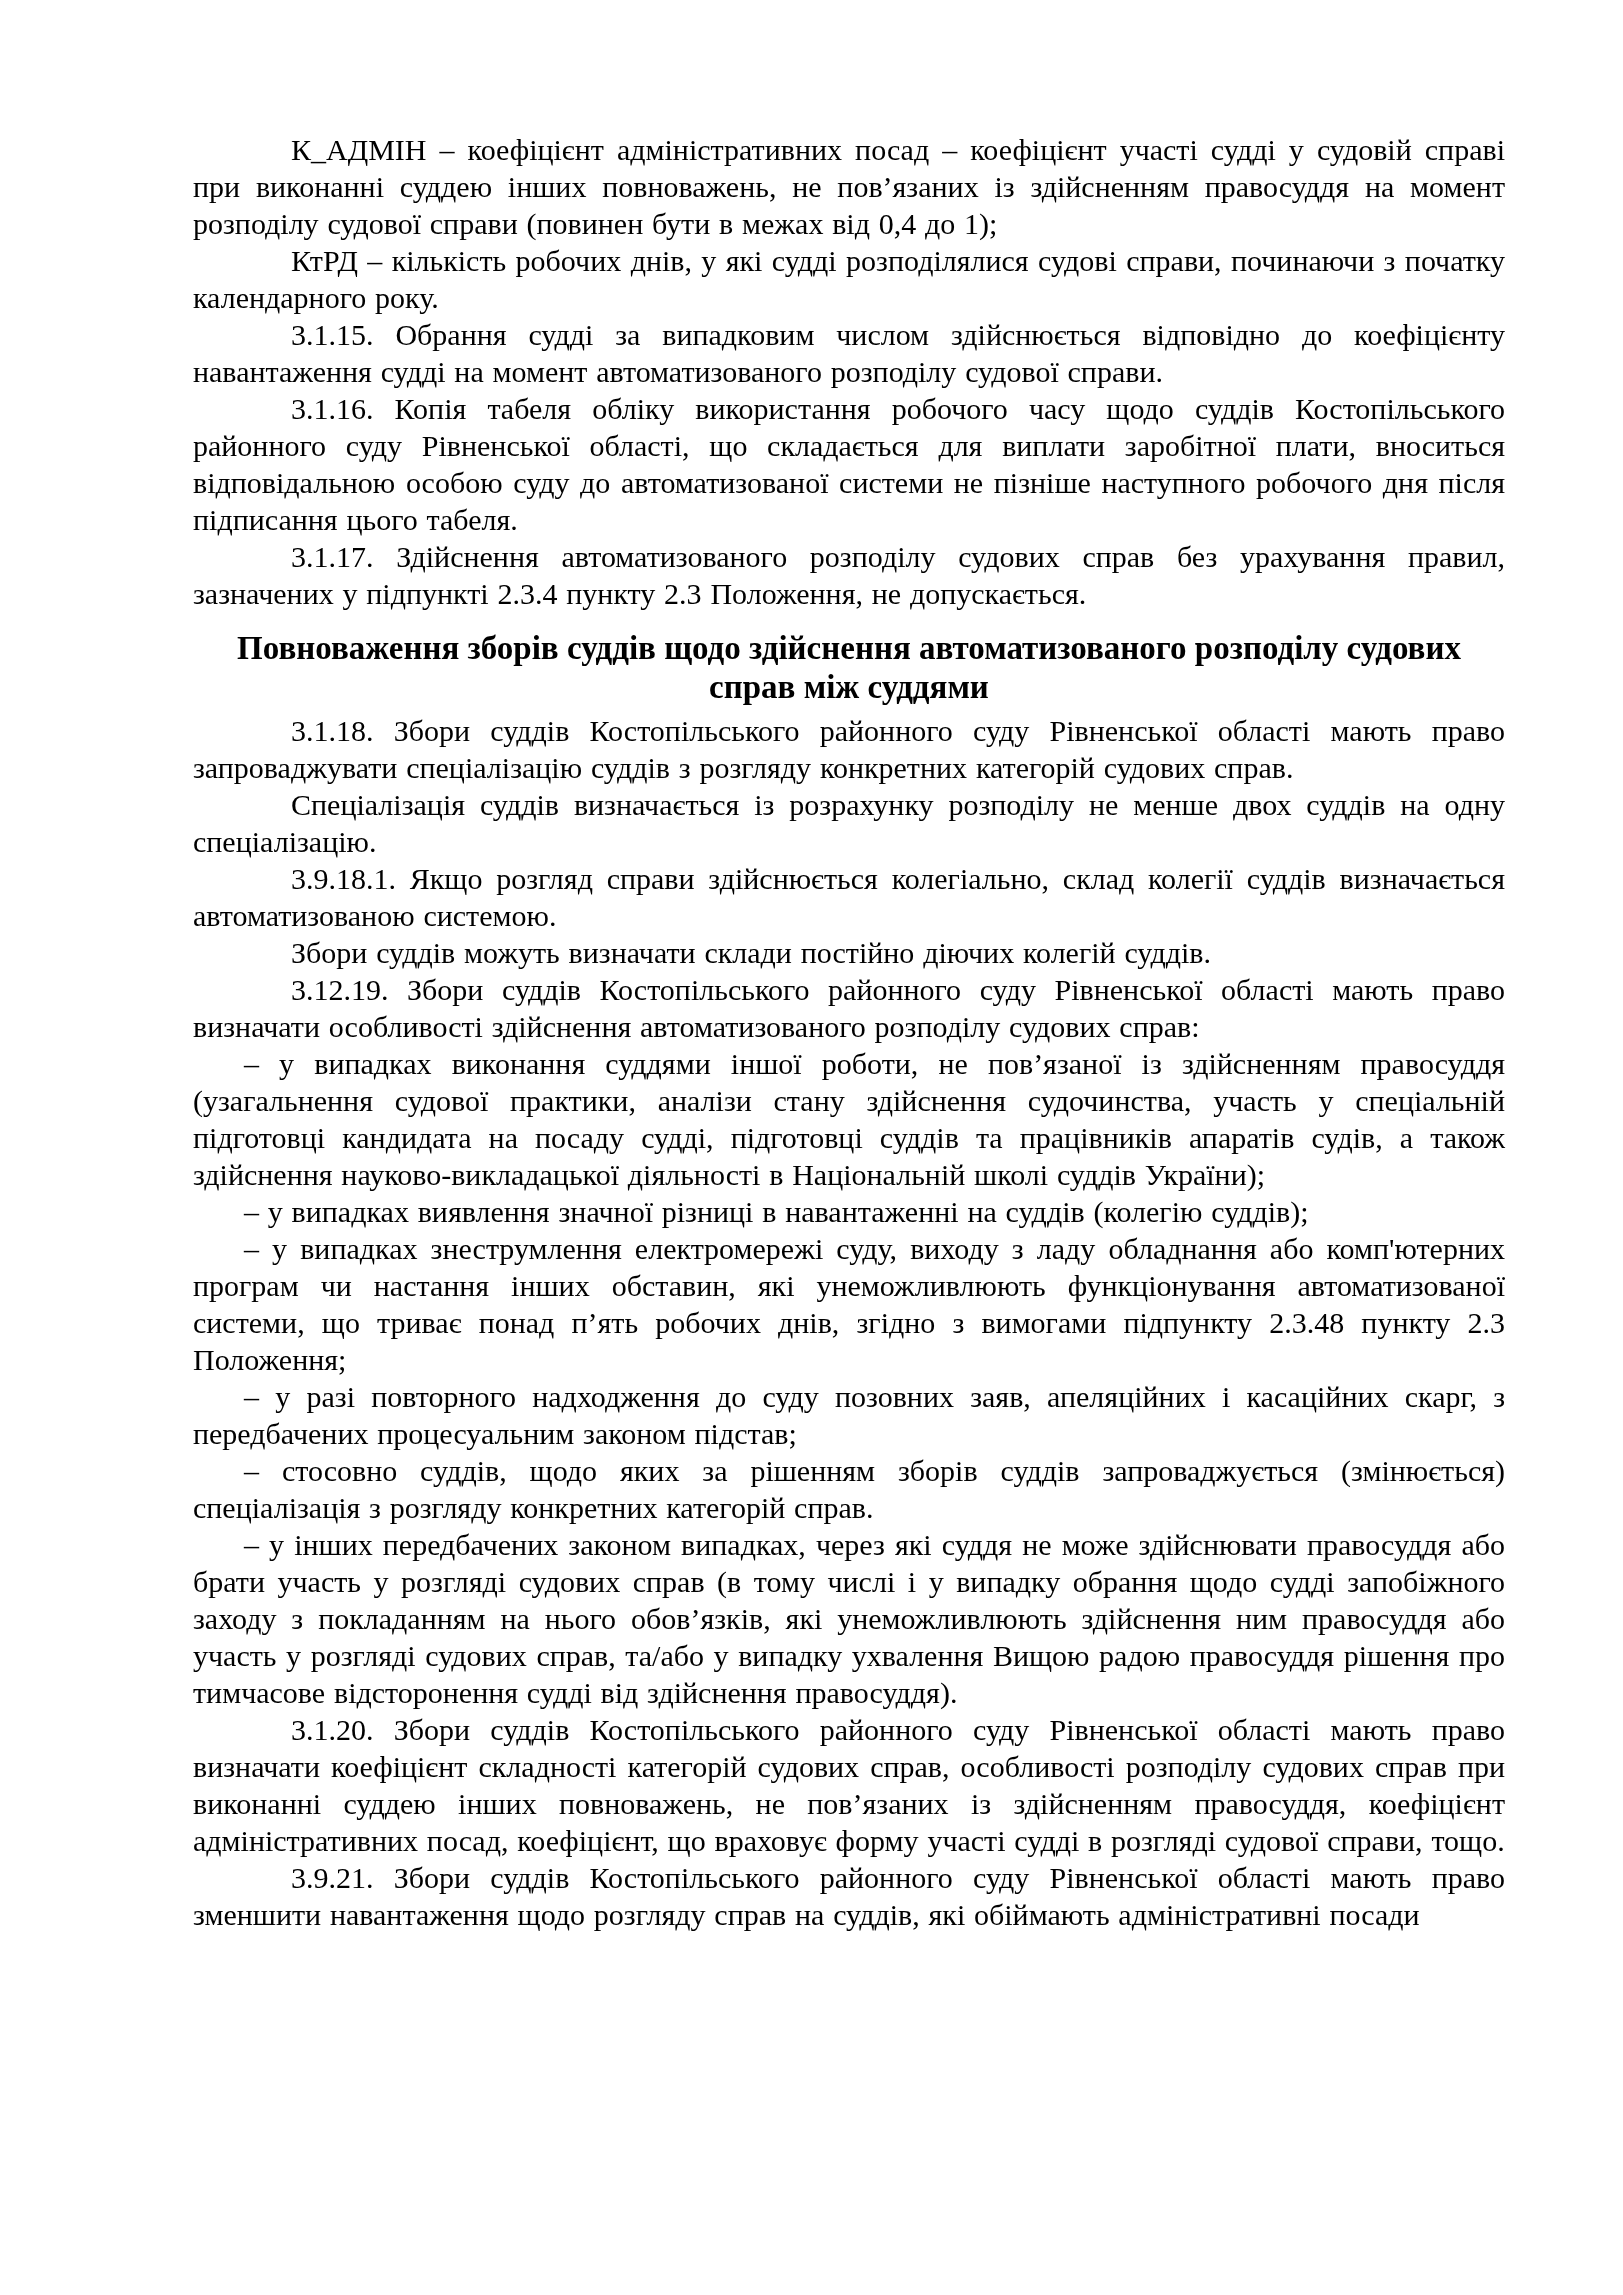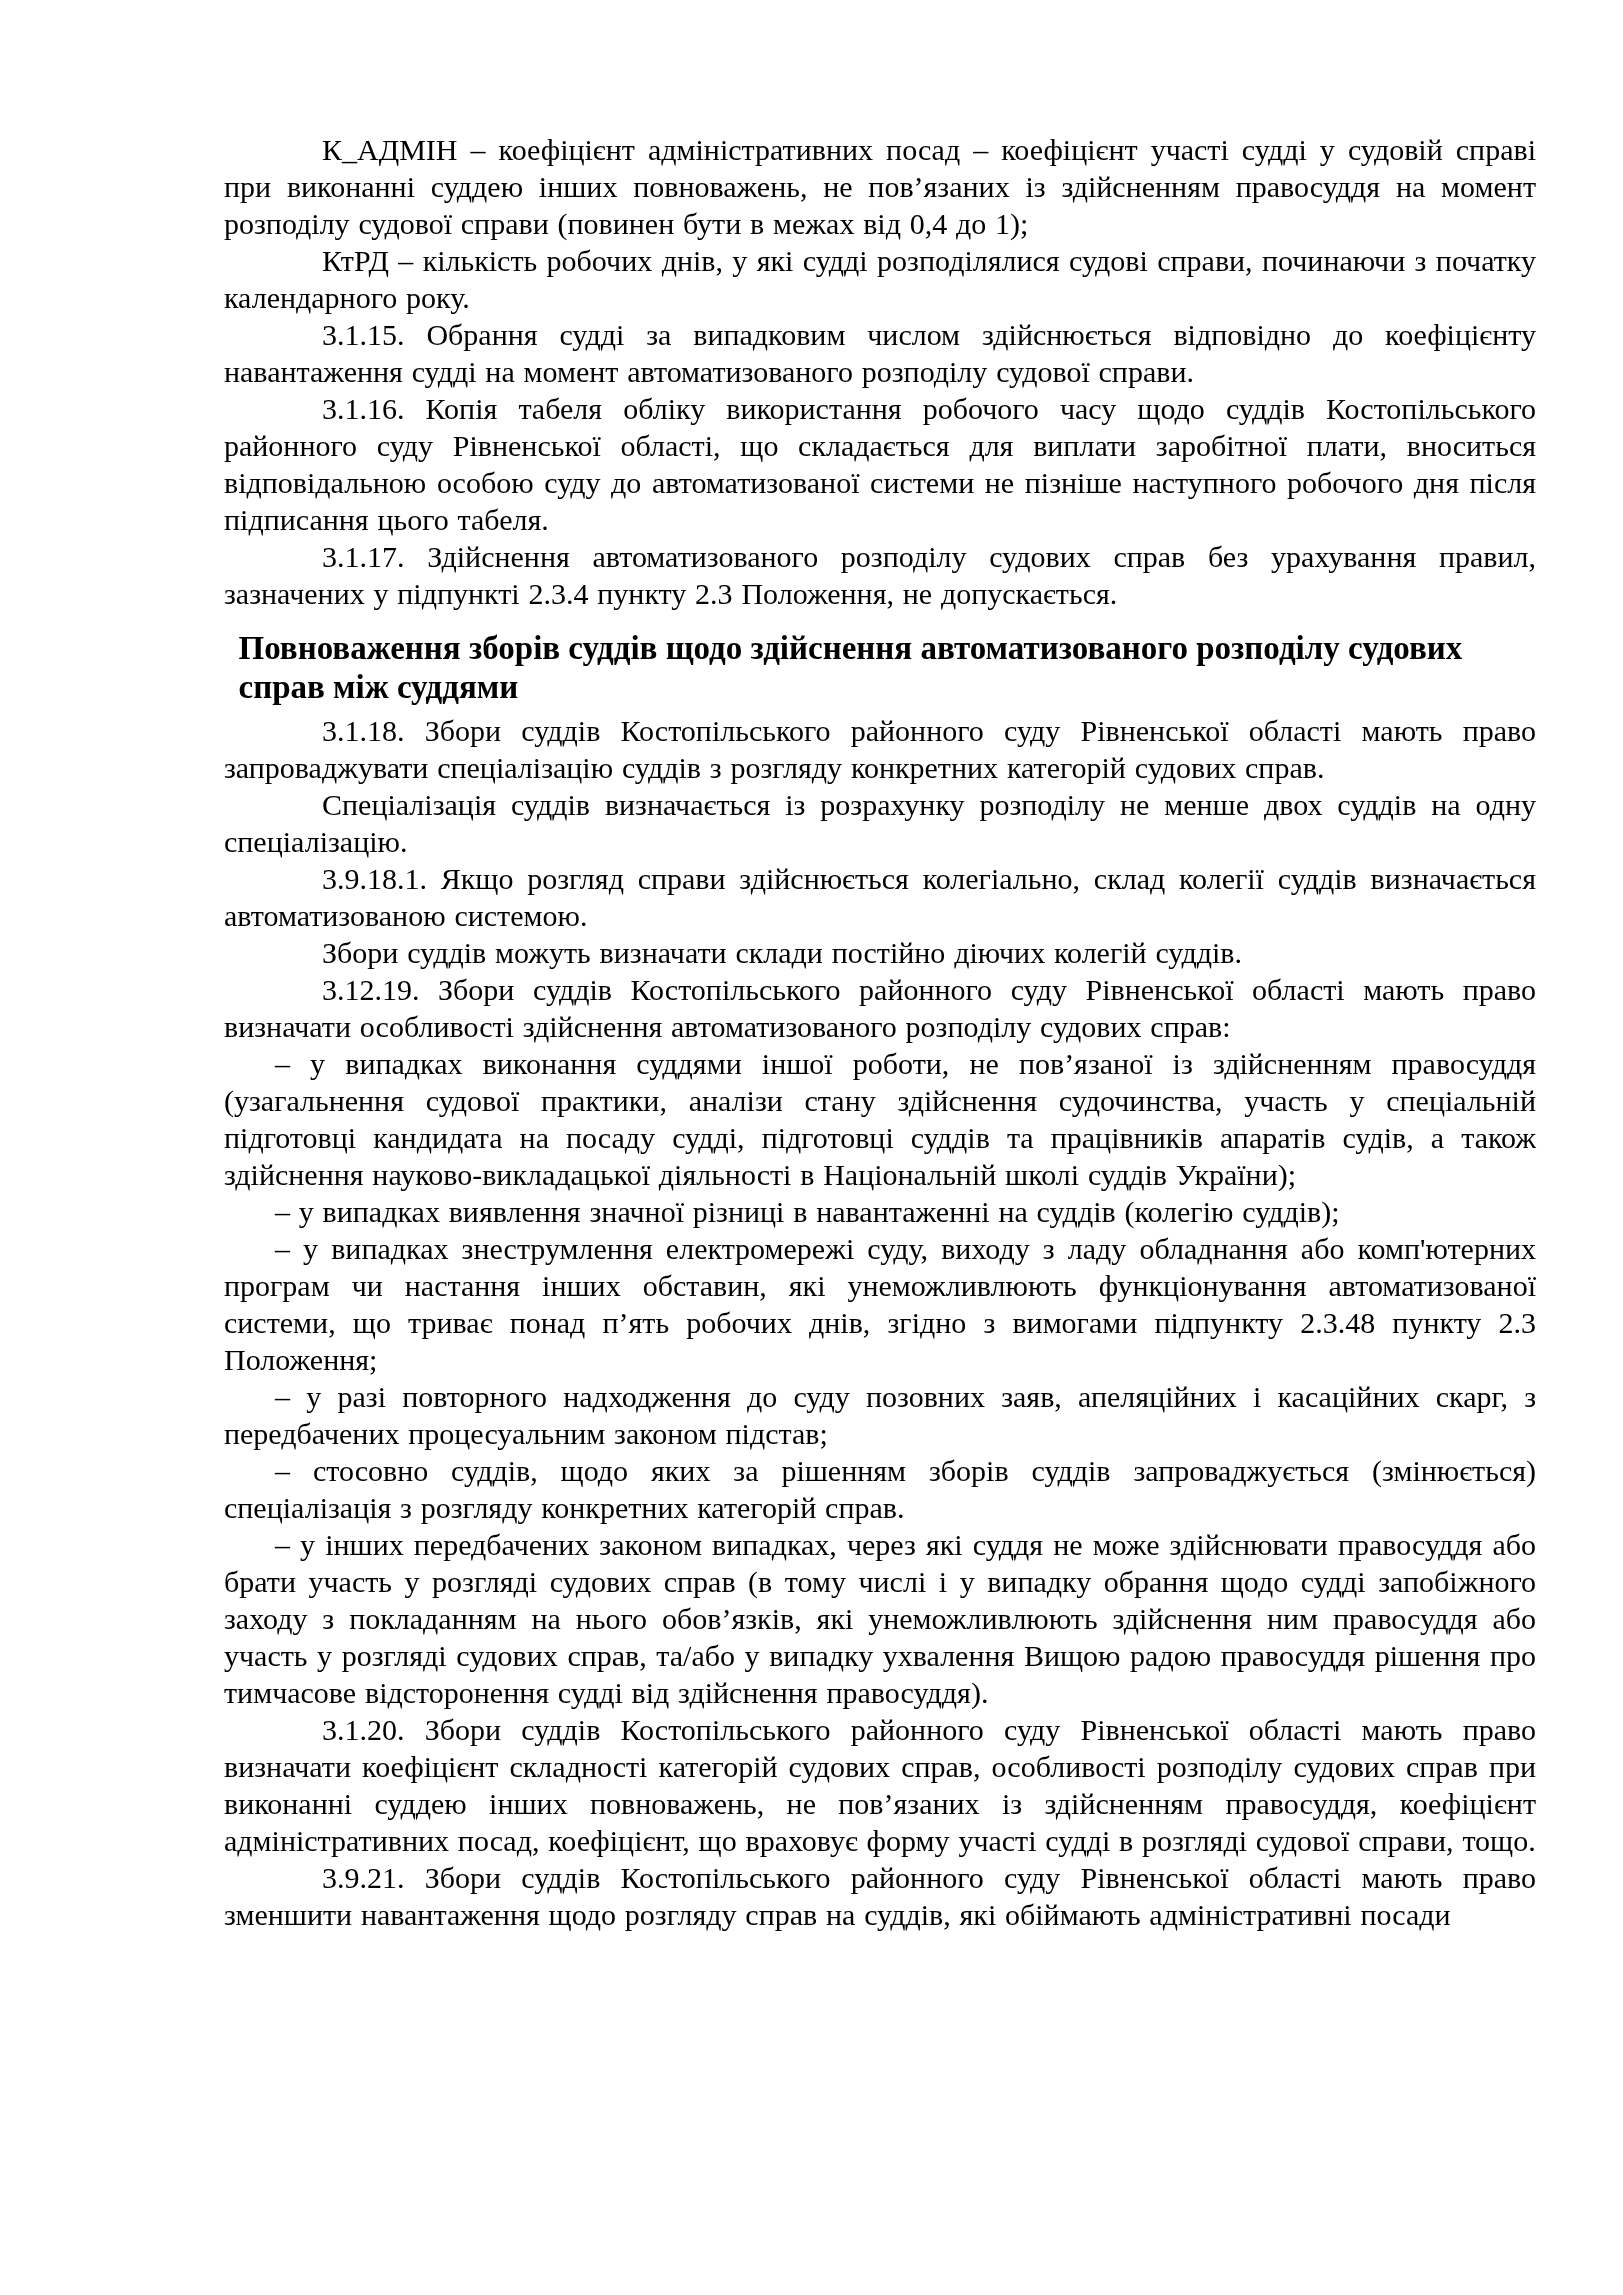--- a/index.html
+++ b/index.html
@@ -9,21 +9,20 @@
     background: #ffffff;
     color: #000000;
     font-family: "Liberation Serif", "DejaVu Serif", serif;
   }
   .page {
     position: relative;
     width: 1515px;
     height: 2295px;
     background: #ffffff;
     overflow: hidden;
-    margin-left: 31px;
   }
   .content {
     position: absolute;
     left: 193px;
     top: 131px;
     width: 1312px;
   }
   .para {
     margin: 0;
     font-size: 30px;
@@ -32,21 +31,21 @@
     text-indent: 98px;
     word-spacing: 1.3px;
   }
   .para.dash {
     text-indent: 51px;
   }
   .heading {
     font-size: 33px;
     line-height: 39px;
     font-weight: bold;
-    text-align: left;
+    text-align: center;
     margin: 17px auto 5.2px auto;
     max-width: 1283px;
   }
 </style>
 </head>
 <body>
 
 <div class="page">
   <div class="content">
     <p class="para">К_АДМІН – коефіцієнт адміністративних посад – коефіцієнт участі судді у судовій справі при виконанні суддею інших повноважень, не пов’язаних із здійсненням правосуддя на момент розподілу судової справи (повинен бути в межах від 0,4 до 1);</p>

